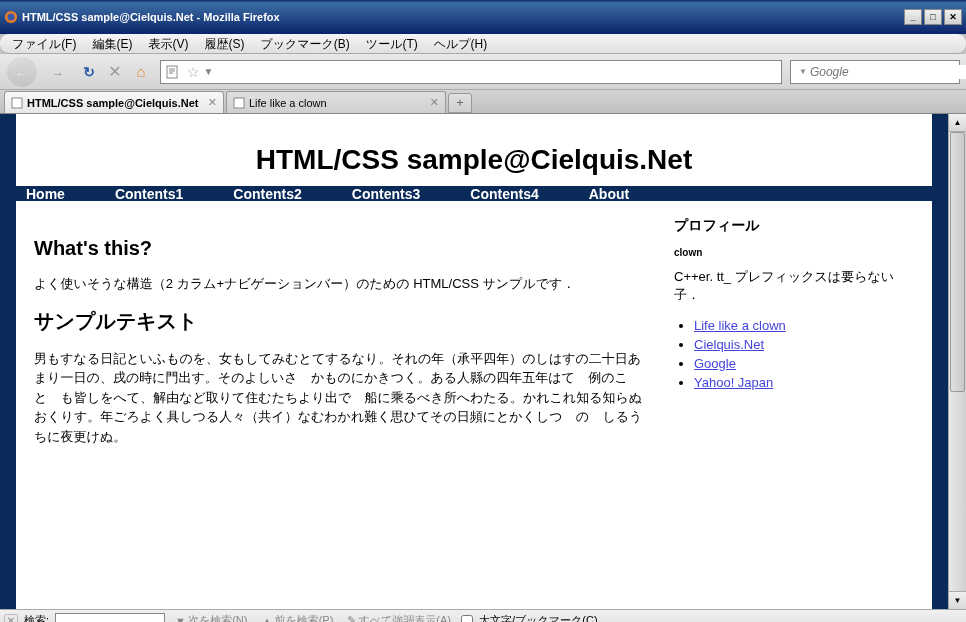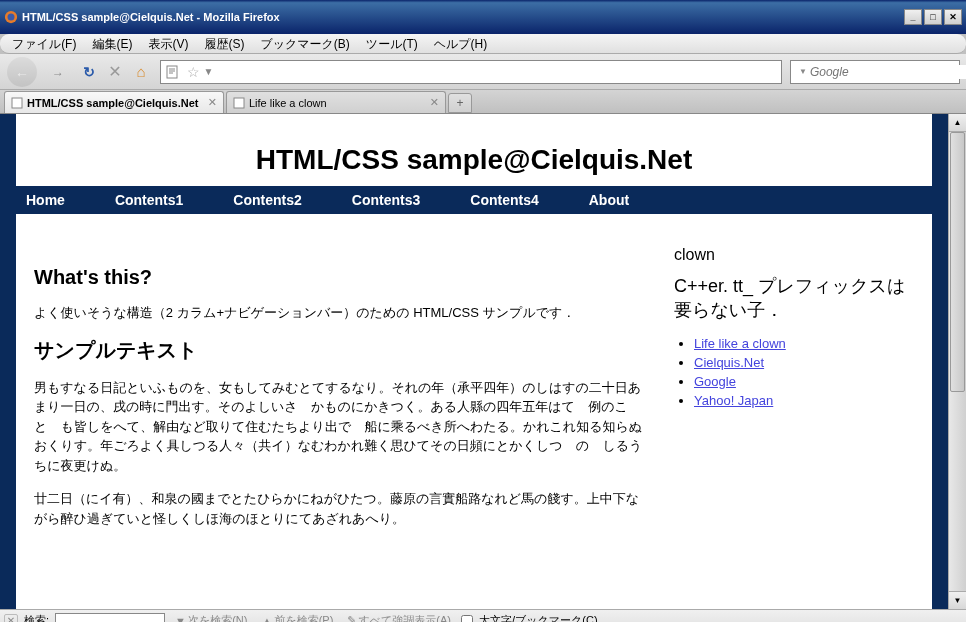--- a/index.html
+++ b/index.html
@@ -44,30 +44,30 @@
 .tab .tclose { color: #888; font-size: 11px; margin-left: 6px; }
 .newtab { width: 24px; height: 20px; background: linear-gradient(#e0e0e0,#d0d0d0); border: 1px solid #999; border-radius: 3px 3px 0 0; display: flex; align-items: center; justify-content: center; color: #666; }
 
 
 .viewport { height: 495px; background: #fff; display: flex; overflow: hidden; }
 .content { flex: 1; overflow: auto; }
 .page { background: #0a2a5a; padding: 0; }
 .inner { background: #fff; margin: 0 16px; padding: 20px 0 0 0; min-height: 600px; }
 h1.pagetitle { text-align: center; font-size: 28px; font-weight: bold; font-family: Arial, sans-serif; margin: 10px 0; }
 .subtitle { text-align: center; font-size: 13px; margin: 12px 0 18px; }
-.navband { background: #0a2a5a; color: #fff; height: 28px; display: flex; align-items: center; padding: 0 10px; margin: 0 0 32px 0; }
+.navband { background: #0a2a5a; color: #fff; height: 15px; display: flex; align-items: center; padding: 0 10px; margin: 0 0 16px 0; }
 .navband a { color: #fff; text-decoration: none; font-weight: bold; font-size: 14px; margin-right: 50px; }
 .cols { display: flex; padding: 0 18px; gap: 30px; }
 .main { flex: 1; margin-top: 20px; }
 .side { width: 240px; }
 .main h2 { font-size: 20px; font-weight: bold; margin-bottom: 14px; }
 .main p { font-size: 13px; margin-bottom: 14px; line-height: 1.5; }
 .side h3 { font-size: 14px; font-weight: bold; margin-bottom: 12px; }
-.side p { font-size: 18px; margin-bottom: 14px; }
-.side .name { font-weight: normal; font-size: 16px; margin-bottom: 10px; }
+.side p { font-size: 13px; margin-bottom: 14px; }
+.side .name { font-weight: bold; font-size: 10px; margin-bottom: 10px; }
 .side ul { list-style: disc; padding-left: 20px; font-size: 13px; }
 .side ul li { margin-bottom: 4px; }
 .side ul li a { color: #4444dd; text-decoration: underline; }
 .vscroll { width: 18px; background: linear-gradient(90deg,#e8e8e8,#d0d0d0); border-left: 1px solid #aaa; display: flex; flex-direction: column; }
 .vscroll .sbtn { height: 18px; display: flex; align-items: center; justify-content: center; background: linear-gradient(#f0f0f0,#d8d8d8); border-bottom: 1px solid #aaa; font-size: 8px; }
 .vscroll .sbtn.bot { border-bottom: none; border-top: 1px solid #aaa; }
 .vscroll .thumb { height: 260px; margin: 0 1px; background: linear-gradient(90deg,#e0e0e0,#c8c8c8); border: 1px solid #999; border-radius: 2px; }
 .vscroll .track { flex: 1; }
 
 
@@ -167,23 +167,23 @@
           <a>Contents3</a>
           <a>Contents4</a>
           <a>About</a>
         </div>
         <div class="cols">
           <div class="main">
             <h2>What's this?</h2>
             <p>よく使いそうな構造（2 カラム+ナビゲーションバー）のための HTML/CSS サンプルです．</p>
             <h2>サンプルテキスト</h2>
             <p>男もすなる日記といふものを、女もしてみむとてするなり。それの年（承平四年）のしはすの二十日あまり一日の、戌の時に門出す。そのよしいさゝかものにかきつく。ある人縣の四年五年はてゝ例のことゞも皆しをへて、解由など取りて住むたちより出でゝ船に乘るべき所へわたる。かれこれ知る知らぬおくりす。年ごろよく具しつる人々（共イ）なむわかれ難く思ひてその日頻にとかくしつゝのゝしるうちに夜更けぬ。</p>
-            <p>廿二日（にイ有）、和泉の國までとたひらかにねがひたつ。藤原の言實船路なれど馬の餞す。上中下ながら醉ひ過ぎていと怪しくしほ海のほとりにてあざれあへり。</p>
           </div>
           <div class="side">
+            <h3>プロフィール</h3>
             <p class="name">clown</p>
             <p>C++er. tt_ プレフィックスは要らない子．</p>
             <ul>
               <li><a>Life like a clown</a></li>
               <li><a>Cielquis.Net</a></li>
               <li><a>Google</a></li>
               <li><a>Yahoo! Japan</a></li>
             </ul>
           </div>
         </div>

